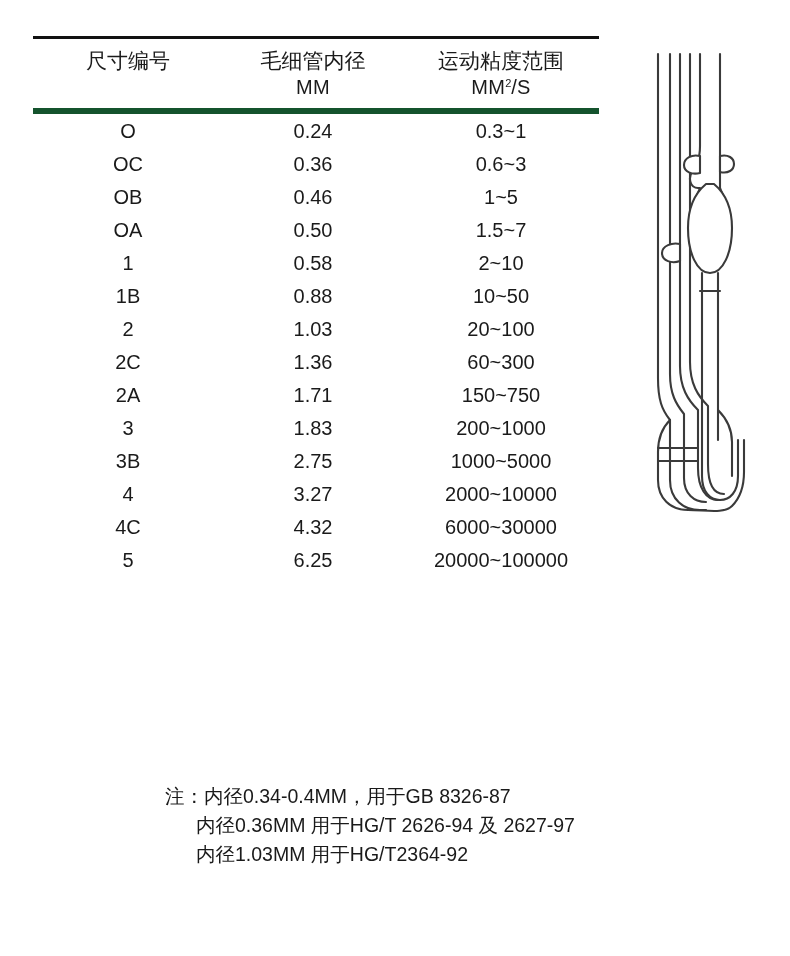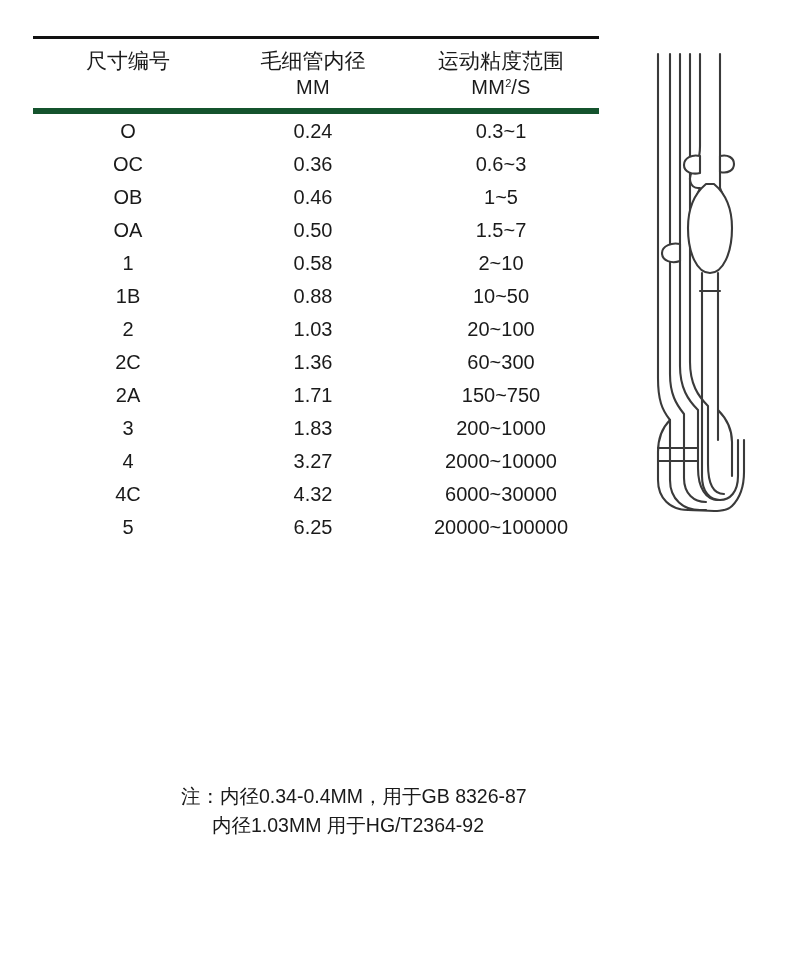--- a/index.html
+++ b/index.html
@@ -66,21 +66,20 @@
   
   .note {
     position: absolute;
     left: 165px;
     top: 782px;
     width: 520px;
     font-size: 19.5px;
     line-height: 29px;
     color: #1a1a1a;
     white-space: nowrap;
-    margin-left: 16px;
   }
   .note .nline { display: block; }
   .note .nline.indent { padding-left: 31px; }
 
   
   .diagram {
     position: absolute;
     left: 640px;
     top: 48px;
     width: 130px;
@@ -157,20 +156,25 @@
         <tr class="group-solo">
           <td>2A</td>
           <td>1.71</td>
           <td>150~750</td>
         </tr>
         <tr class="group-start">
           <td>3</td>
           <td>1.83</td>
           <td>200~1000</td>
         </tr>
+        <tr class="group-end">
+          <td>3B</td>
+          <td>2.75</td>
+          <td>1000~5000</td>
+        </tr>
         <tr class="group-start">
           <td>4</td>
           <td>3.27</td>
           <td>2000~10000</td>
         </tr>
         <tr>
           <td>4C</td>
           <td>4.32</td>
           <td>6000~30000</td>
         </tr>
@@ -178,20 +182,21 @@
           <td>5</td>
           <td>6.25</td>
           <td>20000~100000</td>
         </tr>
       </tbody>
   </table>
 </div>
 
 <div class="note">
   <span class="nline">注：内径0.34-0.4MM，用于GB 8326-87</span>
+  <span class="nline indent">内径0.36MM 用于HG/T 2626-94 及 2627-97</span>
   <span class="nline indent">内径1.03MM 用于HG/T2364-92</span>
 </div>
 
 <div class="diagram">
   <svg width="130" height="470" viewBox="0 0 130 470">
     <g fill="#ffffff" stroke="#3a3a3a" stroke-width="2.1" stroke-linejoin="round" stroke-linecap="round">
 
       <path d="M18,6 L18,330 C18,352 22,362 30,372
                L30,432 C30,452 44,462 60,462
                L62,462" fill="none"></path>

